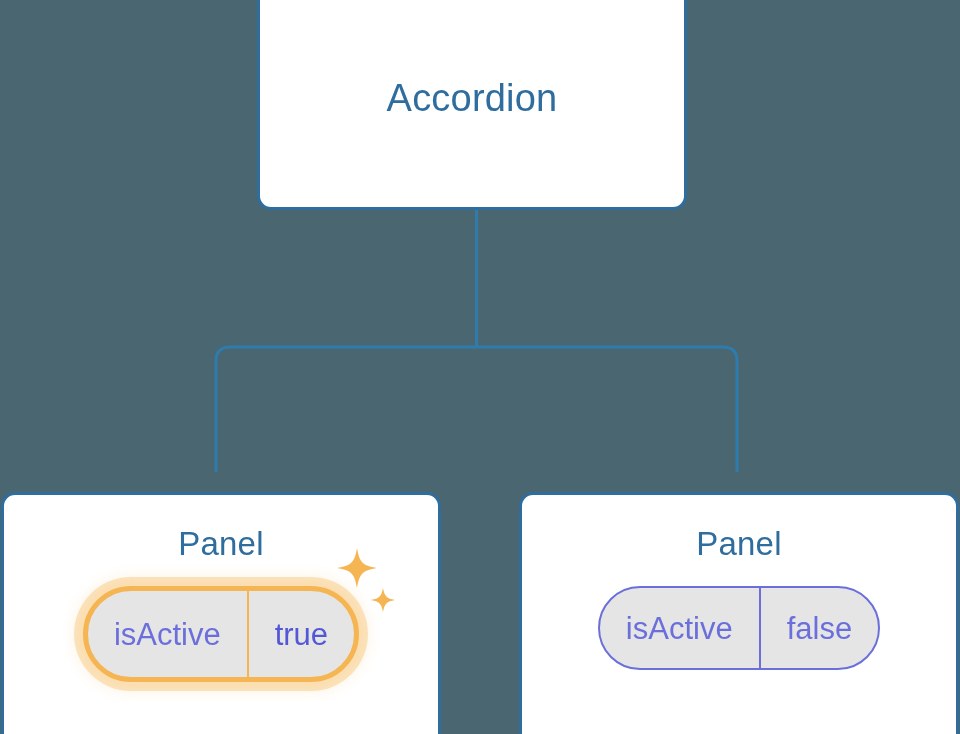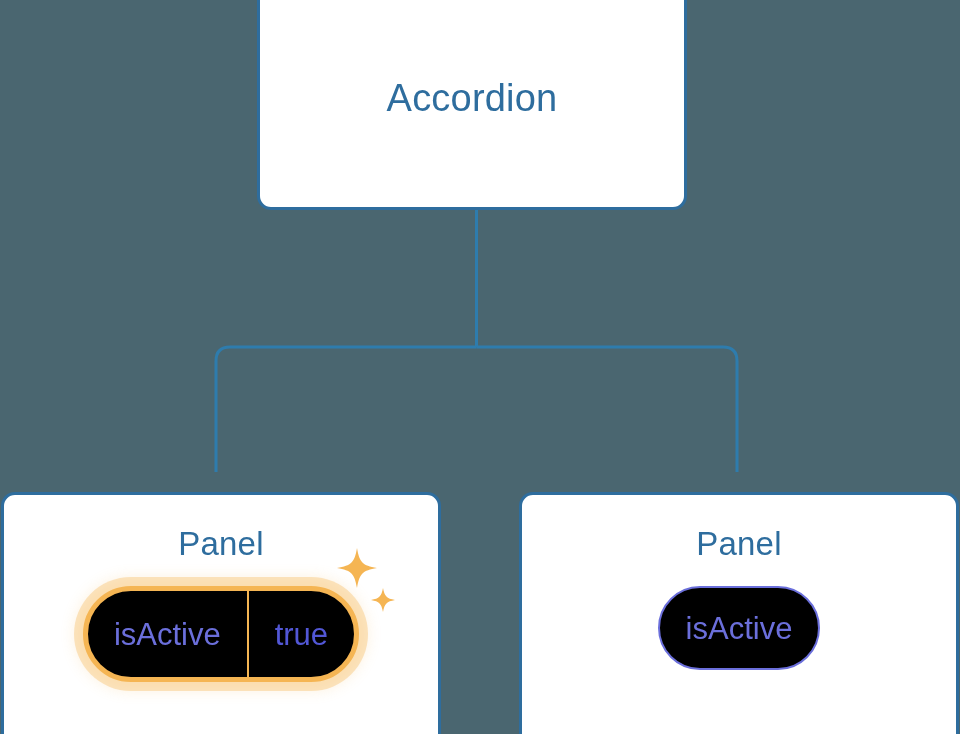--- a/index.html
+++ b/index.html
@@ -86,21 +86,21 @@
     display: flex;
     align-items: center;
     justify-content: center;
   }
 
   .pill {
     display: flex;
     align-items: stretch;
     border-radius: 999px;
     box-sizing: border-box;
-    background: #000000;
+    background: #e5e5e5;
     overflow: hidden;
   }
 
   .pill-cell {
     display: flex;
     align-items: center;
     justify-content: center;
     font-size: 31px;
     line-height: 1;
     white-space: nowrap;
@@ -189,17 +189,18 @@
       </svg>
     </div>
   </div>
 
   <div class="node-card node-leaf node-leaf-right">
     <div class="node-title">Panel</div>
 
     <div class="pill-wrap">
       <div class="pill pill-normal">
         <div class="pill-cell">isActive</div>
+        <div class="pill-cell">false</div>
       </div>
     </div>
   </div>
 
 </div>
 
 </body></html>

